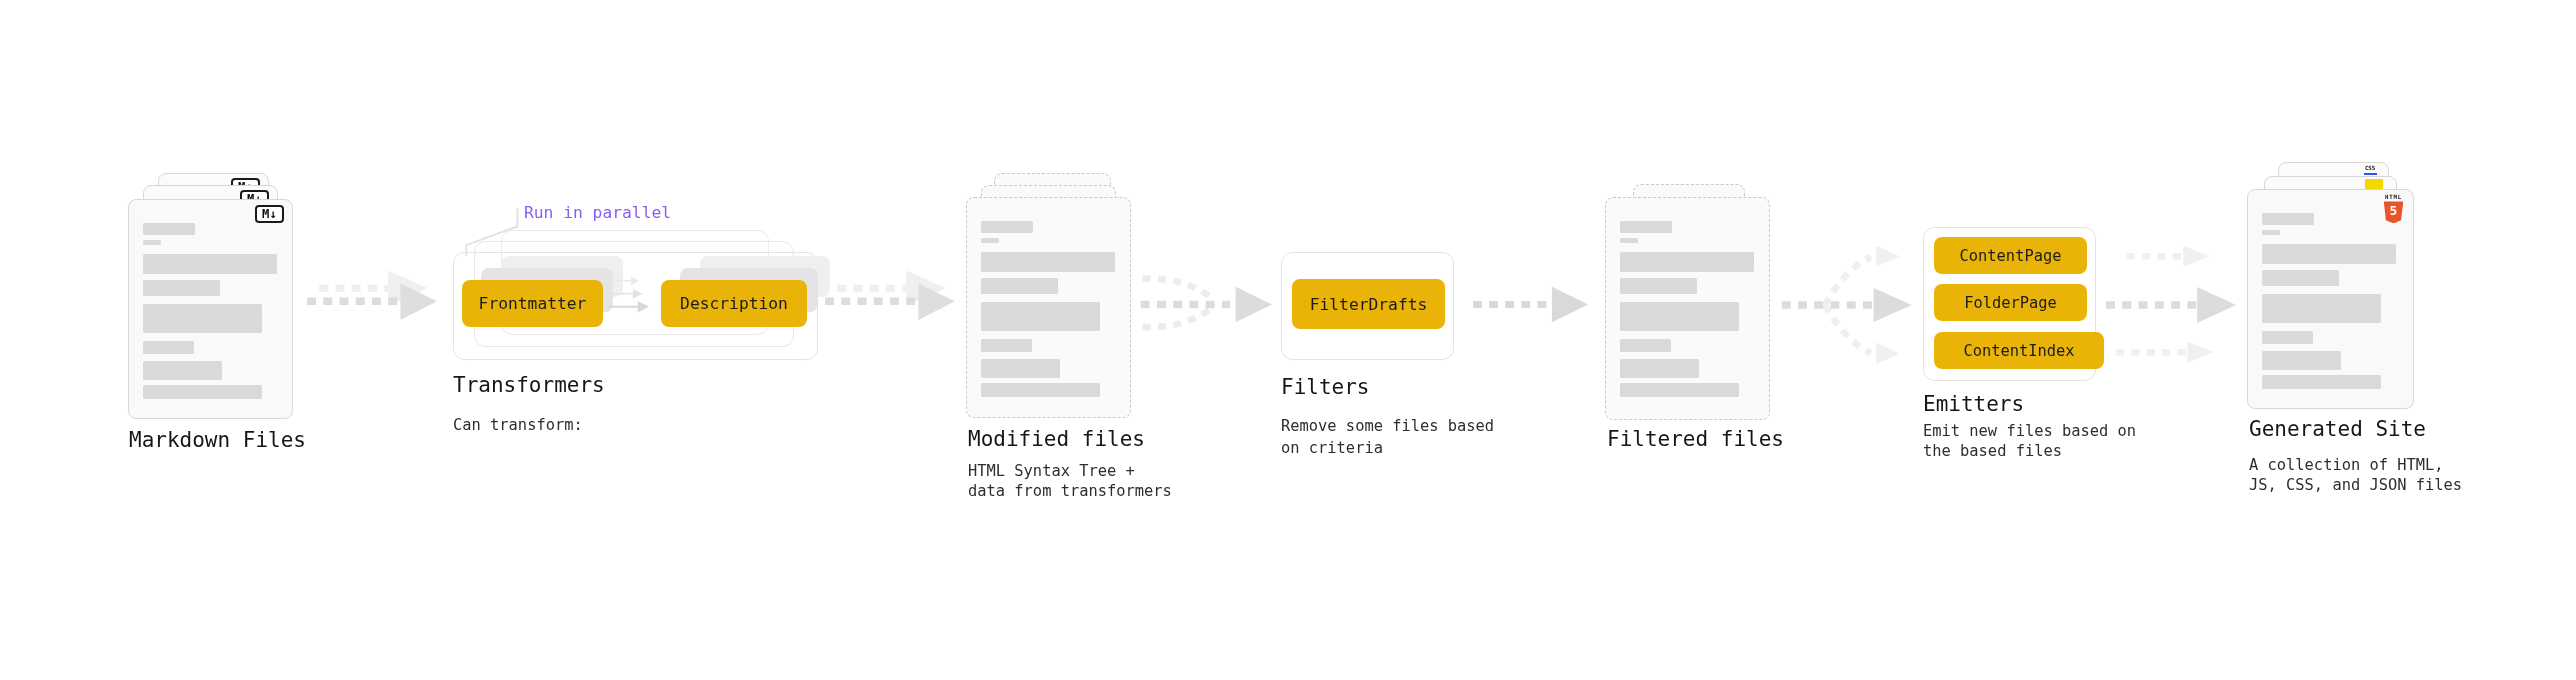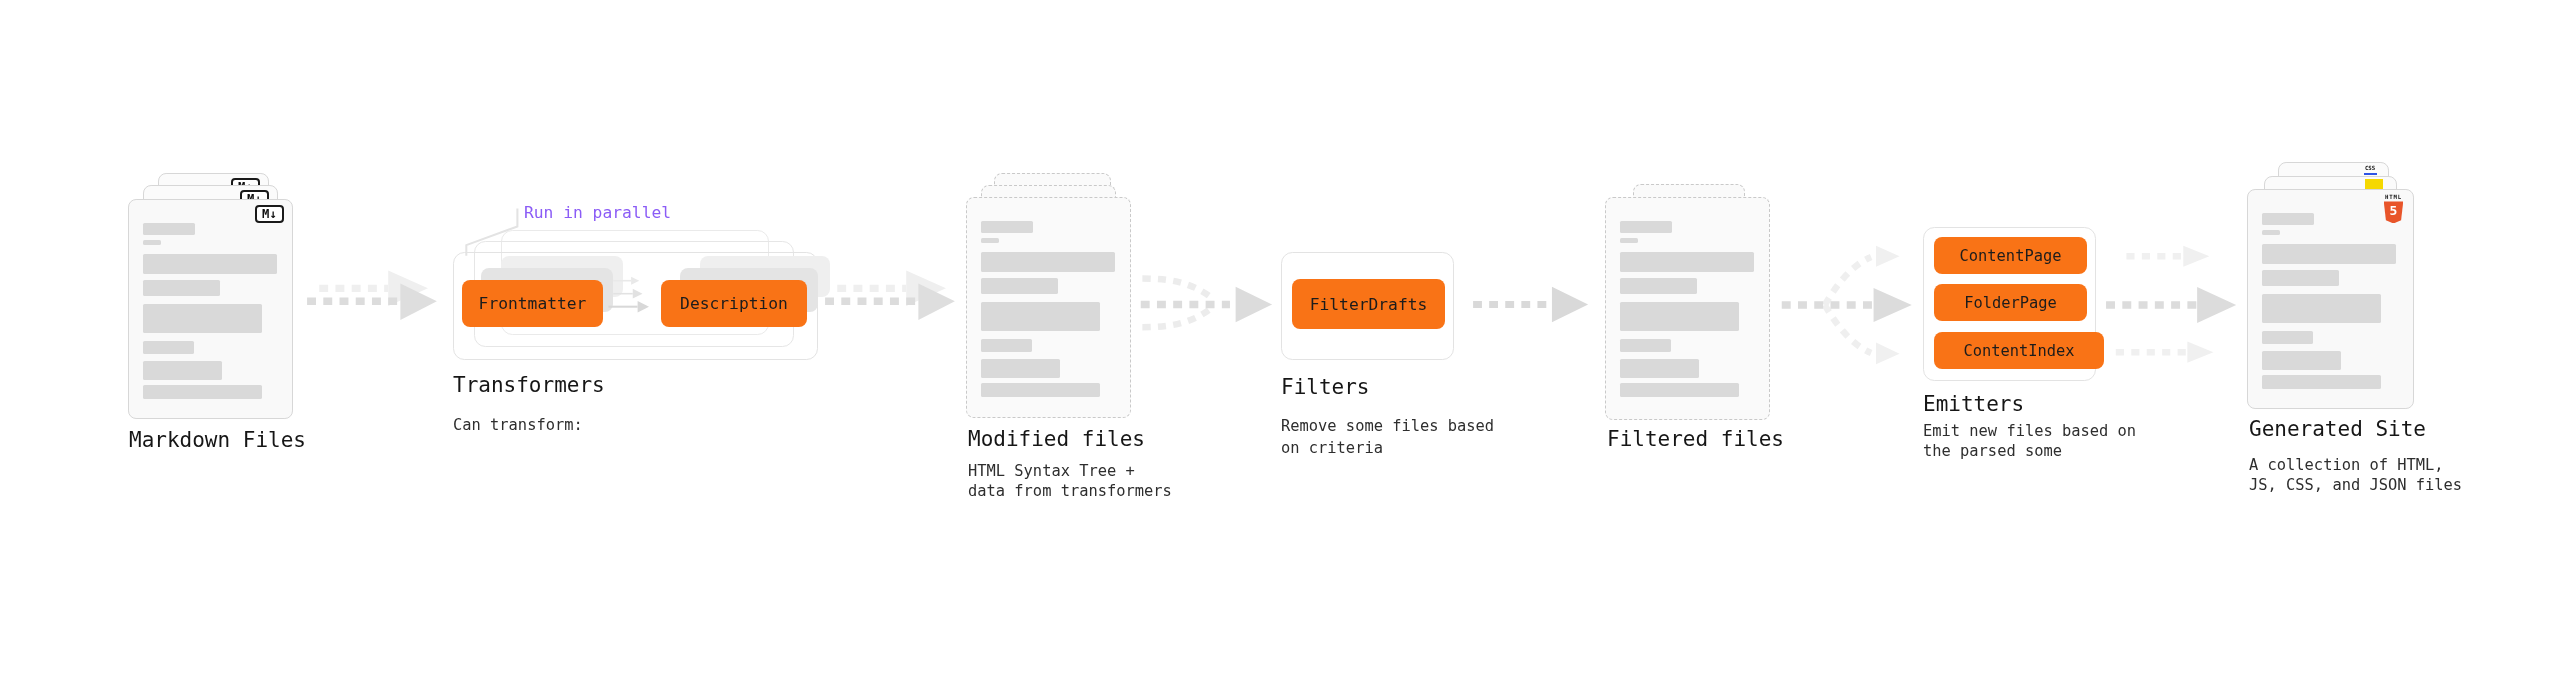--- a/index.html
+++ b/index.html
@@ -27,21 +27,21 @@
   .css-badge .css-bar{display:block;width:13px;height:2.4px;background:#2d53e5;margin:0.8px auto 0;}
   .js-badge{position:absolute;right:13px;top:2.4px;width:18px;height:9.8px;background:#f5d800;}
   .html5-logo{position:absolute;right:9px;top:4.1px;width:21px;text-align:center;}
   .html5-word{font-size:5.7px;font-weight:bold;color:#111;letter-spacing:0.8px;line-height:6.5px;display:block;}
   .html5-shield{display:block;width:19.5px;height:22px;margin:0.8px auto 0;background:#e8552a;
                 clip-path:polygon(0% 0%,100% 0%,89% 86%,50% 100%,11% 86%);
                 color:#fff;font-weight:bold;font-size:13px;line-height:19.5px;text-align:center;}
   
   .frame{position:absolute;border:1.6px solid #e3e3e3;border-radius:11.4px;background:transparent;box-sizing:border-box;}
   .frame.filled{background:#ffffff;}
-  .pill{position:absolute;background:#f97316;border-radius:8.1px;display:flex;align-items:center;justify-content:center;
+  .pill{position:absolute;background:#eab308;border-radius:8.1px;display:flex;align-items:center;justify-content:center;
         font-size:16.3px;color:#1c1c1c;white-space:nowrap;}
   .pill.ghost2{background:#e4e4e4;}
   .pill.ghost3{background:#efefef;}
   
   .stage-title{position:absolute;font-size:21px;line-height:23px;color:#161616;white-space:nowrap;}
   .stage-sub{position:absolute;font-size:15.4px;line-height:19.5px;color:#2e2e2e;white-space:nowrap;}
   .stage-sub span{display:block;}
   .bullets span{display:block;line-height:22px;}
   .list-title{display:block;line-height:22px;}
   .run-note{position:absolute;font-size:16.3px;color:#8b5cf6;white-space:nowrap;}
@@ -193,21 +193,21 @@
   </svg>
 
   <div>
     <div class="frame filled" style="left:1923px;top:227px;width:173px;height:154px;"></div>
     <div class="pill" style="left:1934px;top:237px;width:153px;height:37px;font-size:15.4px;">ContentPage</div>
     <div class="pill" style="left:1934px;top:284px;width:153px;height:37px;font-size:15.4px;">FolderPage</div>
     <div class="pill" style="left:1934px;top:332px;width:170px;height:37px;font-size:15.4px;">ContentIndex</div>
     <div class="stage-title" style="left:1923px;top:393px;">Emitters</div>
     <div class="stage-sub" style="left:1923px;top:422px;">
       <span>Emit new files based on</span>
-      <span>the parsed some</span>
+      <span>the based files</span>
     </div>
   </div>
 
   <svg style="left:2106px;top:244px;" width="140" height="122" viewBox="0 0 172 150">
     <line x1="25" y1="15" x2="95" y2="15" stroke="#f0f0f0" stroke-width="8" stroke-dasharray="10 9"></line>
     <polygon points="95,2 127,15 95,28" fill="#f0f0f0"></polygon>
     <line x1="0" y1="75" x2="112" y2="75" stroke="#dcdcdc" stroke-width="9" stroke-dasharray="11 9"></line>
     <polygon points="112,53 160,75 112,97" fill="#dcdcdc"></polygon>
     <line x1="12" y1="133" x2="100" y2="133" stroke="#f0f0f0" stroke-width="8" stroke-dasharray="10 9"></line>
     <polygon points="100,120 132,133 100,146" fill="#f0f0f0"></polygon>

